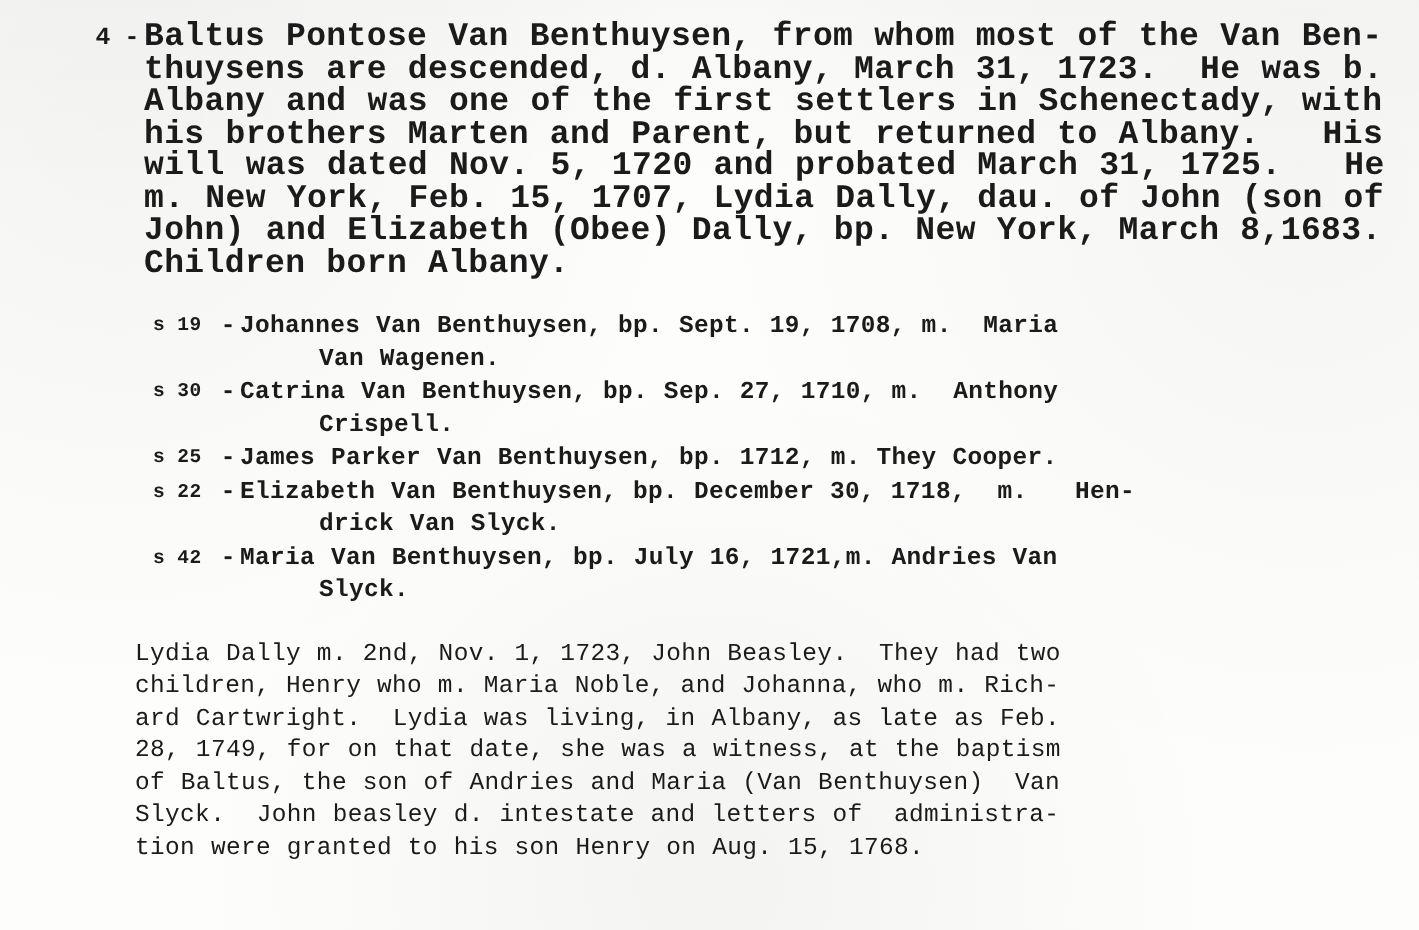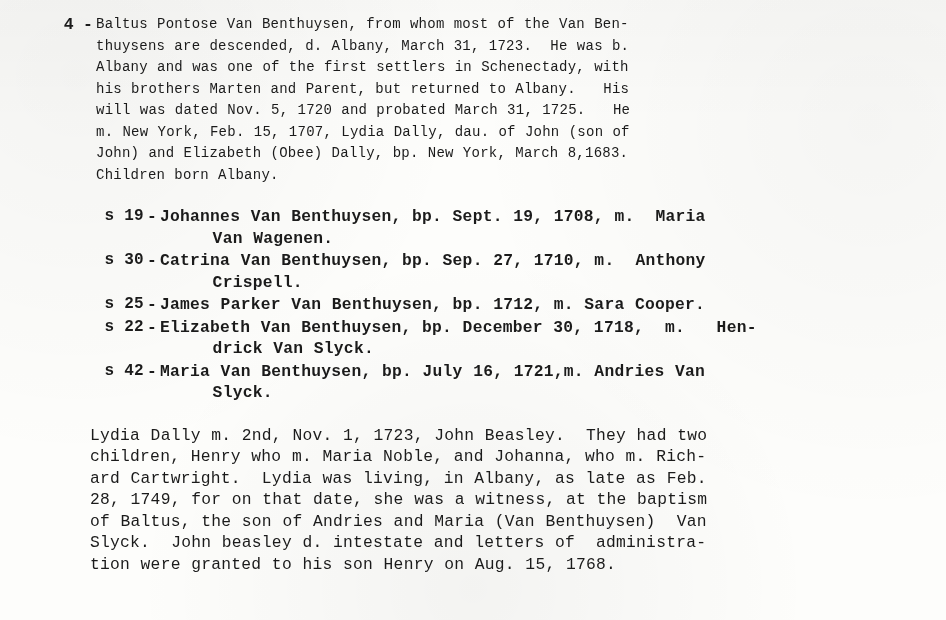--- a/index.html
+++ b/index.html
@@ -58,45 +58,44 @@
   .entry-dash {
     flex: 0 0 auto;
     width: 16px;
     font-size: 16.5px;
     line-height: 21.5px;
     font-weight: bold;
     text-align: center;
   }
   .entry-body {
     flex: 1 1 auto;
-    font-size: 14px;
+    font-size: 22px;
     line-height: 21.5px;
-    font-weight: normal;
+    font-weight: bold;
     letter-spacing: 0.25px;
     white-space: pre-wrap;
     word-spacing: 0.5px;
   }
 
   .children {
     margin-top: 20px;
     padding-left: 82px;
   }
   .child {
     display: flex;
     align-items: flex-start;
     margin-bottom: 1px;
   }
   .child-tag {
     flex: 0 0 auto;
     width: 42px;
-    font-size: 16px;
+    font-size: 13px;
     line-height: 21.5px;
     font-weight: bold;
     letter-spacing: 0.3px;
-    text-align: right;
   }
   .child-dash {
     flex: 0 0 auto;
     width: 16px;
     text-align: center;
     font-size: 16.3px;
     line-height: 21.5px;
     font-weight: bold;
   }
   .child-text {
@@ -152,21 +151,21 @@
       <div class="child">
         <div class="child-tag">s 30</div>
         <div class="child-dash">-</div>
         <div class="child-text">Catrina Van Benthuysen, bp. Sep. 27, 1710, m.  Anthony
      Crispell.</div>
       </div>
 
       <div class="child">
         <div class="child-tag">s 25</div>
         <div class="child-dash">-</div>
-        <div class="child-text">James Parker Van Benthuysen, bp. 1712, m. Sara Cooper.</div>
+        <div class="child-text">James Parker Van Benthuysen, bp. 1712, m. They Cooper.</div>
       </div>
 
       <div class="child">
         <div class="child-tag">s 22</div>
         <div class="child-dash">-</div>
         <div class="child-text">Elizabeth Van Benthuysen, bp. December 30, 1718,  m.   Hen-
      drick Van Slyck.</div>
       </div>
 
       <div class="child">

